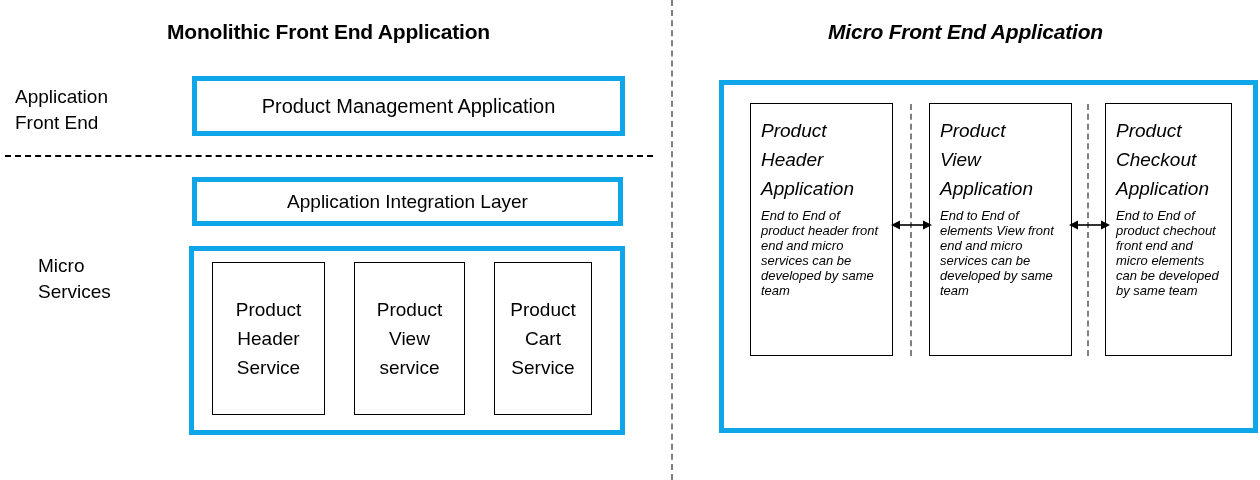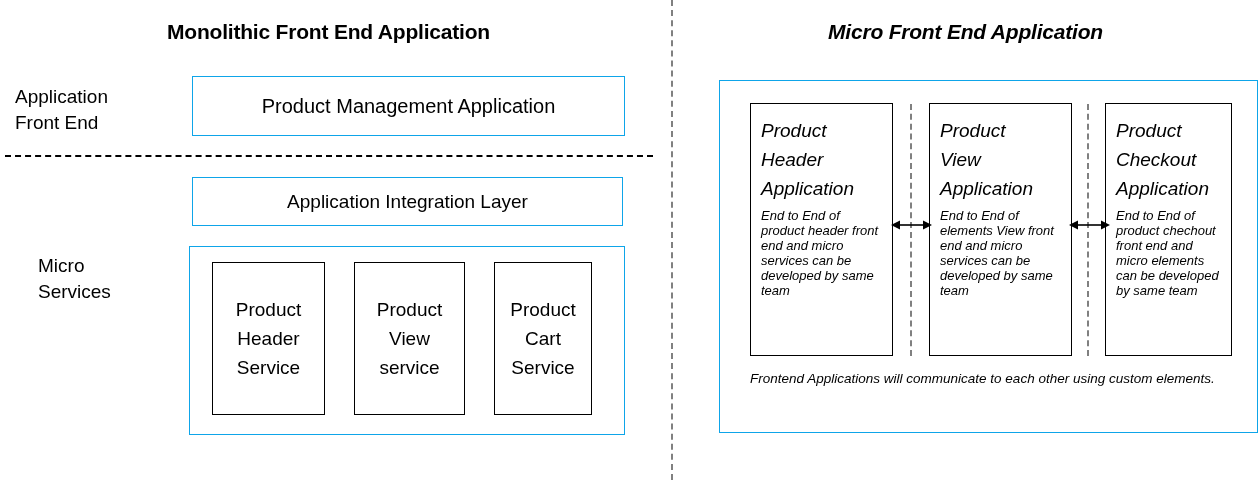--- a/index.html
+++ b/index.html
@@ -59,21 +59,21 @@
     top: 155px;
     width: 648px;
     height: 0;
     border-top: 2px dashed #000000;
   }
 
   
   .box {
     position: absolute;
     box-sizing: border-box;
-    border: 1px solid #0ea5e9;
+    border: 5px solid #0ea5e9;
     background: #ffffff;
   }
   .box-center-text {
     display: flex;
     align-items: center;
     justify-content: center;
     text-align: center;
   }
 
   #box-product-management {
@@ -231,15 +231,14 @@
     <polygon points="0,10 9,5.6 9,14.4" fill="#000"></polygon>
     <polygon points="41,10 32,5.6 32,14.4" fill="#000"></polygon>
   </svg>
 
   <svg class="app-arrow" id="app-arrow-1" viewBox="0 0 41 20">
     <line x1="5" y1="10" x2="36" y2="10" stroke="#000" stroke-width="1.6"></line>
     <polygon points="0,10 9,5.6 9,14.4" fill="#000"></polygon>
     <polygon points="41,10 32,5.6 32,14.4" fill="#000"></polygon>
   </svg>
 
-  <div id="caption-communication">Frontend Applications will communicate to each other using custom elements.</div>
 
 </div>
 
 </body></html>

